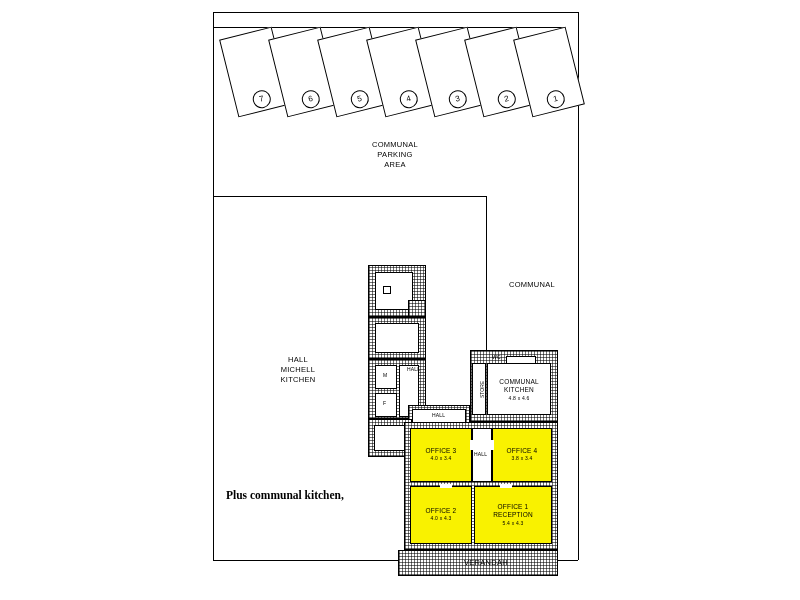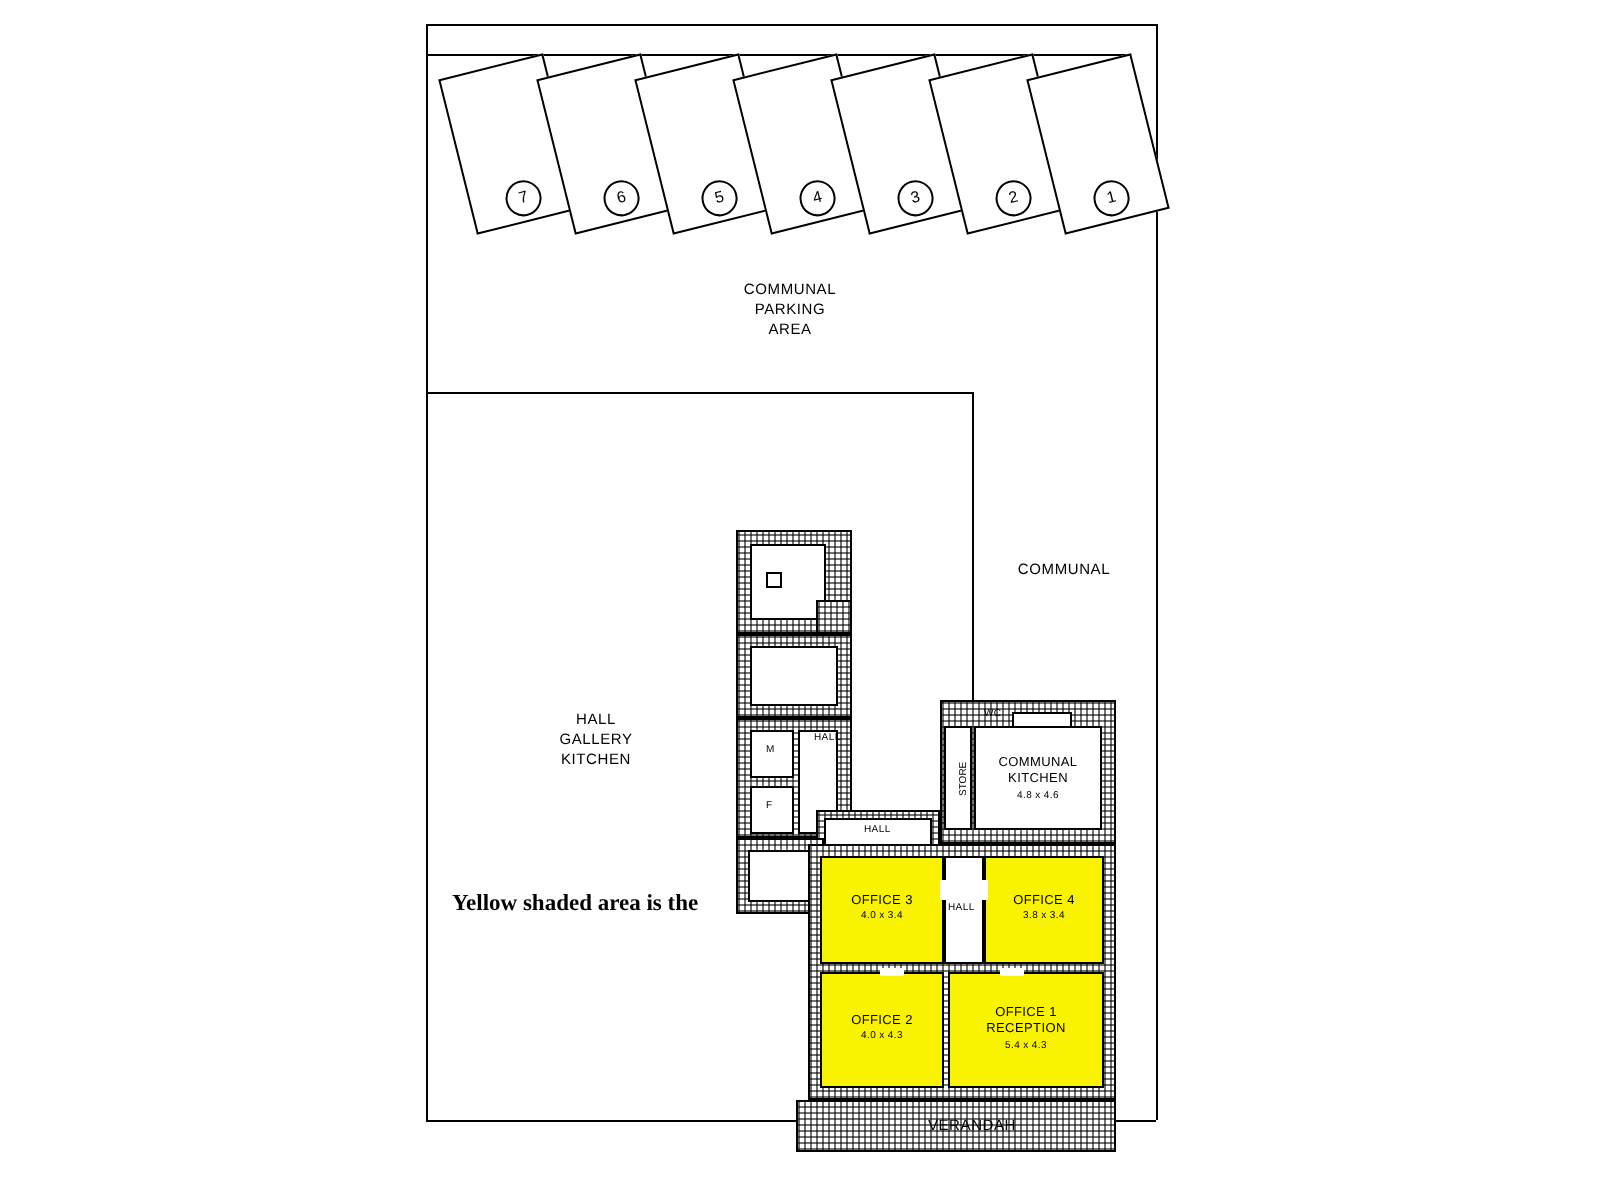--- a/index.html
+++ b/index.html
@@ -155,28 +155,28 @@
     <div>PARKING</div>
     <div>AREA</div>
   </div>
 
   <div class="lbl" style="left:487px; top:280px; width:90px;">
     <div>COMMUNAL</div>
   </div>
 
   <div class="lbl" style="left:258px; top:355px; width:80px;">
     <div>HALL</div>
-    <div>GALLERY</div>
+    <div>MICHELL</div>
     <div>KITCHEN</div>
   </div>
 
   <div class="note" style="left:226px; top:445px; width:170px;">
-    <div>Yellow shaded area is the</div>
   </div>
   <div class="note" style="left:226px; top:488px; width:180px;">
+    <div>Plus communal kitchen,</div>
   </div>
 
   <div class="wall" style="left:368px; top:265px; width:58px; height:52px;"></div>
   <div class="white-room" style="left:375px; top:272px; width:38px; height:38px; border-color:#000;"></div>
   <div class="abs" style="left:383px; top:286px; width:6px; height:6px; border:1px solid #000;"></div>
   <div class="wall" style="left:408px; top:300px; width:18px; height:17px;"></div>
 
   <div class="wall" style="left:368px; top:317px; width:58px; height:42px;"></div>
   <div class="white-room" style="left:375px; top:323px; width:44px; height:30px;"></div>
 

